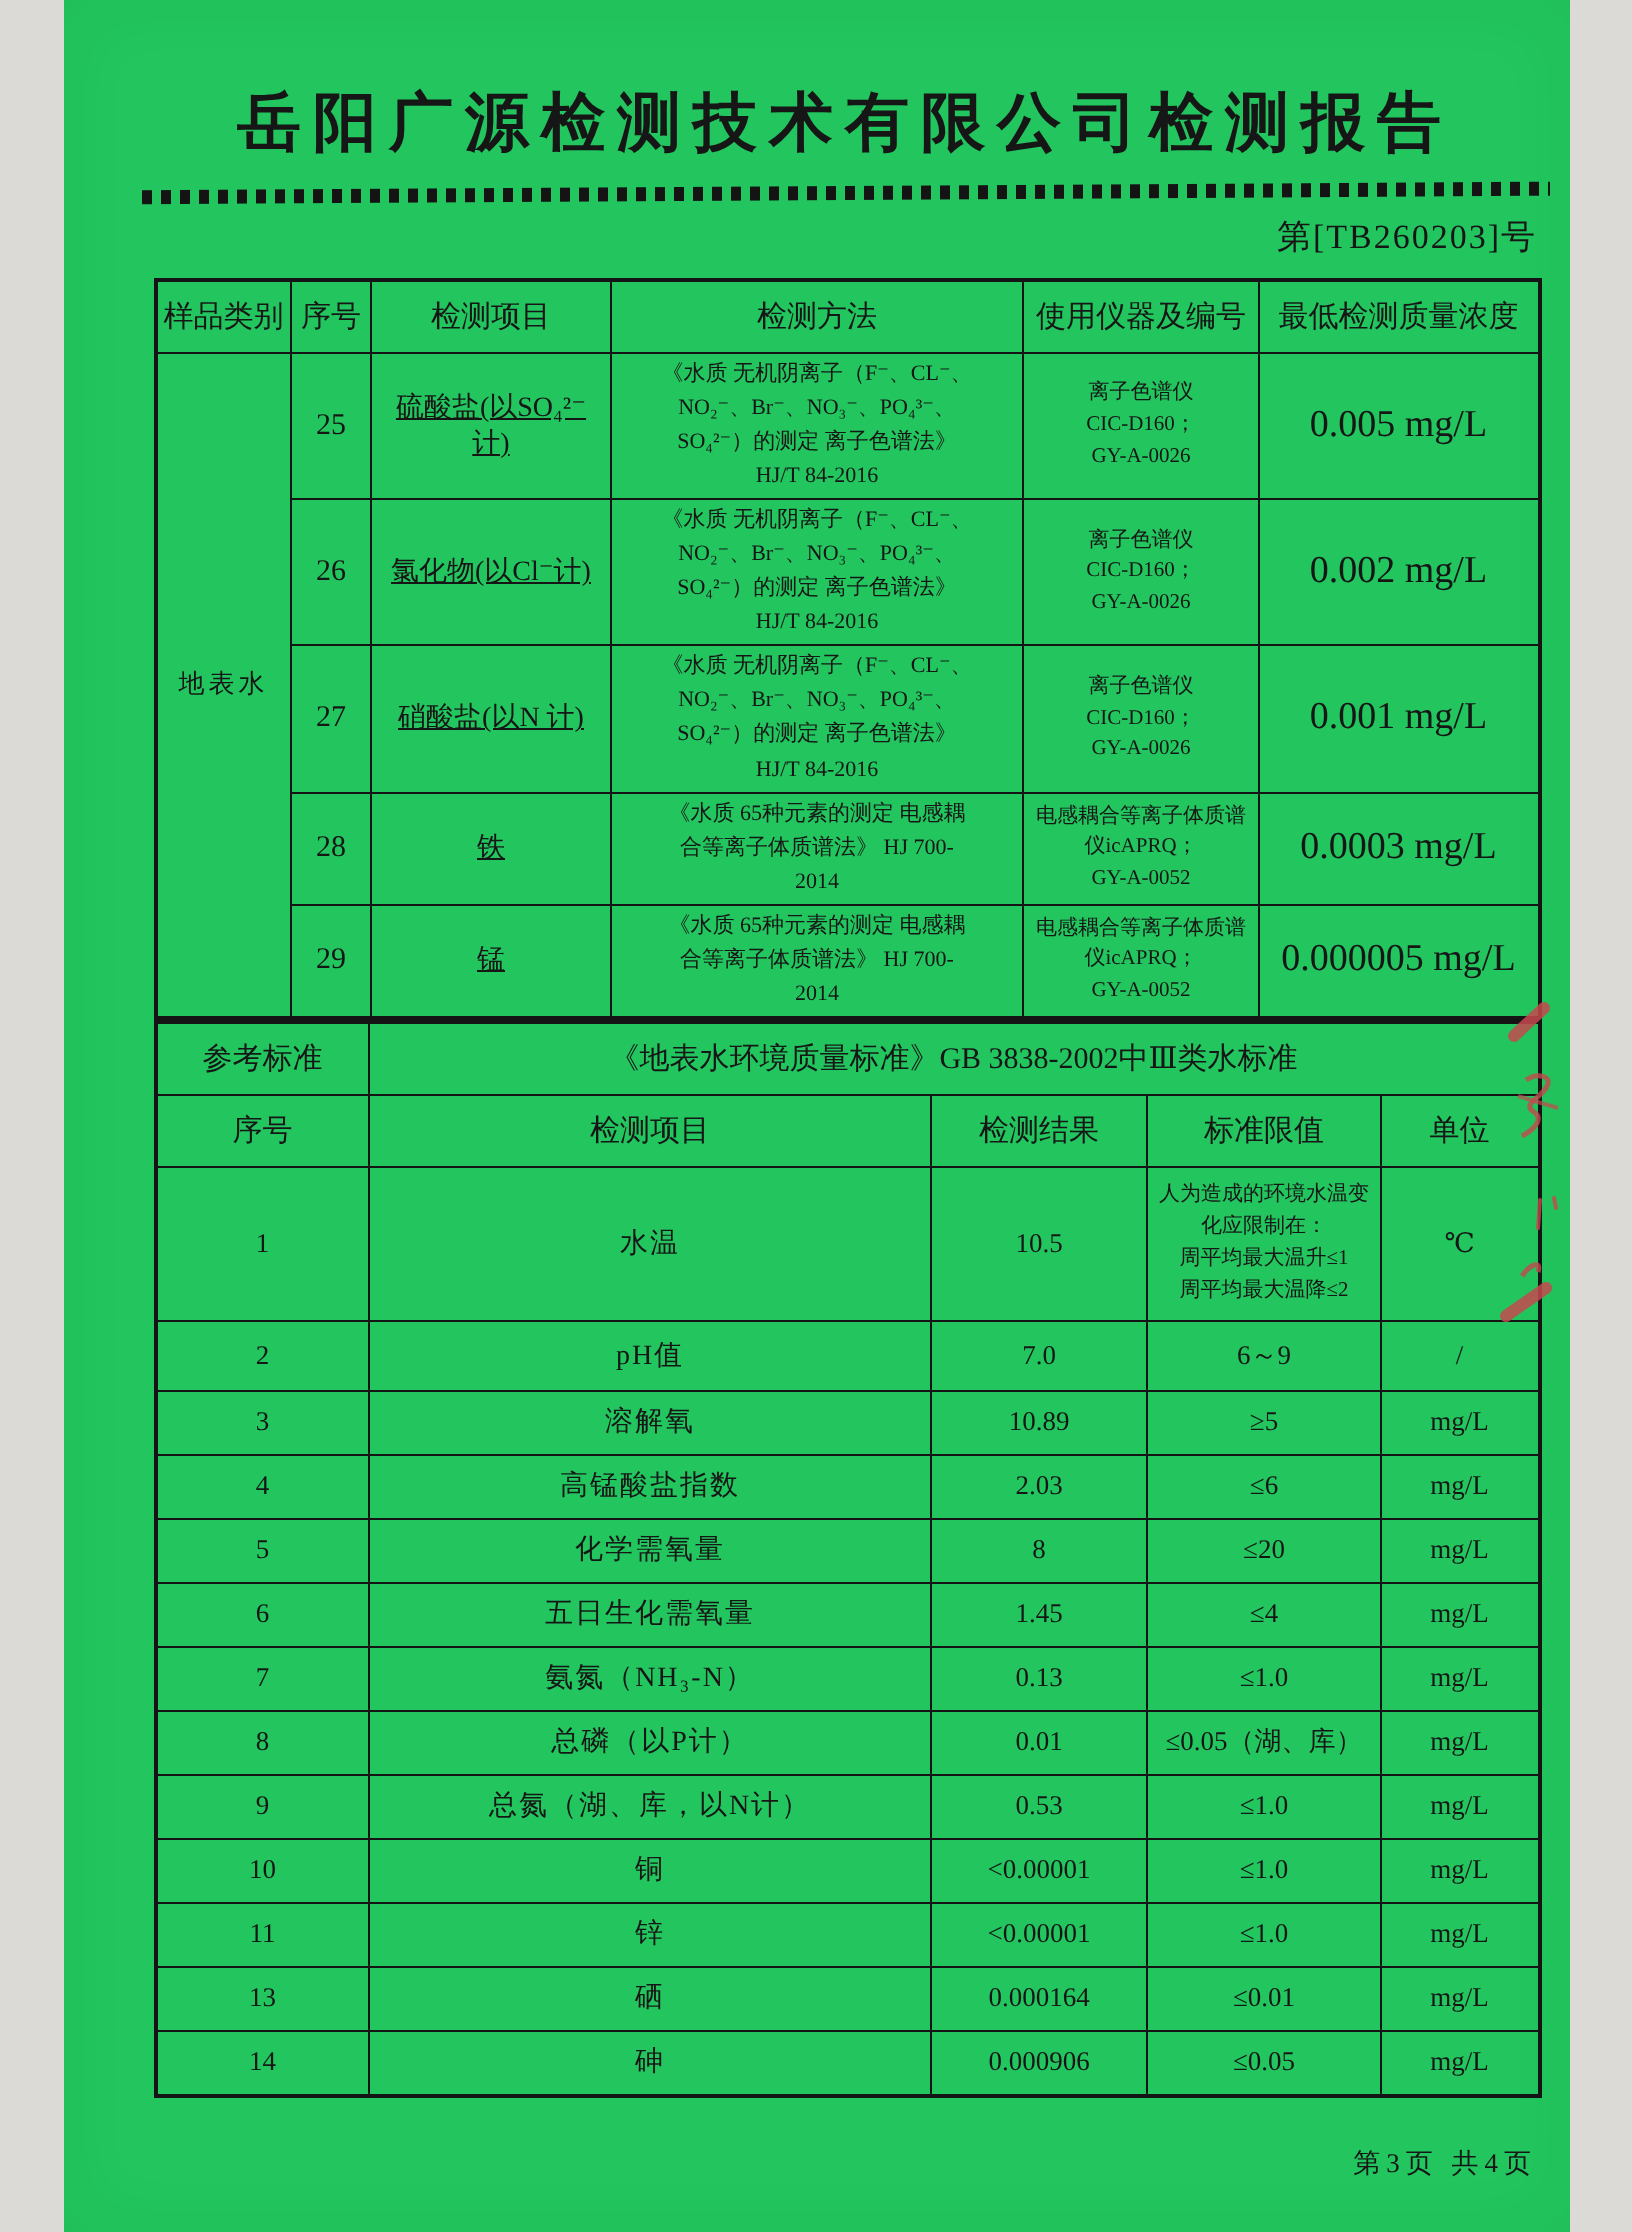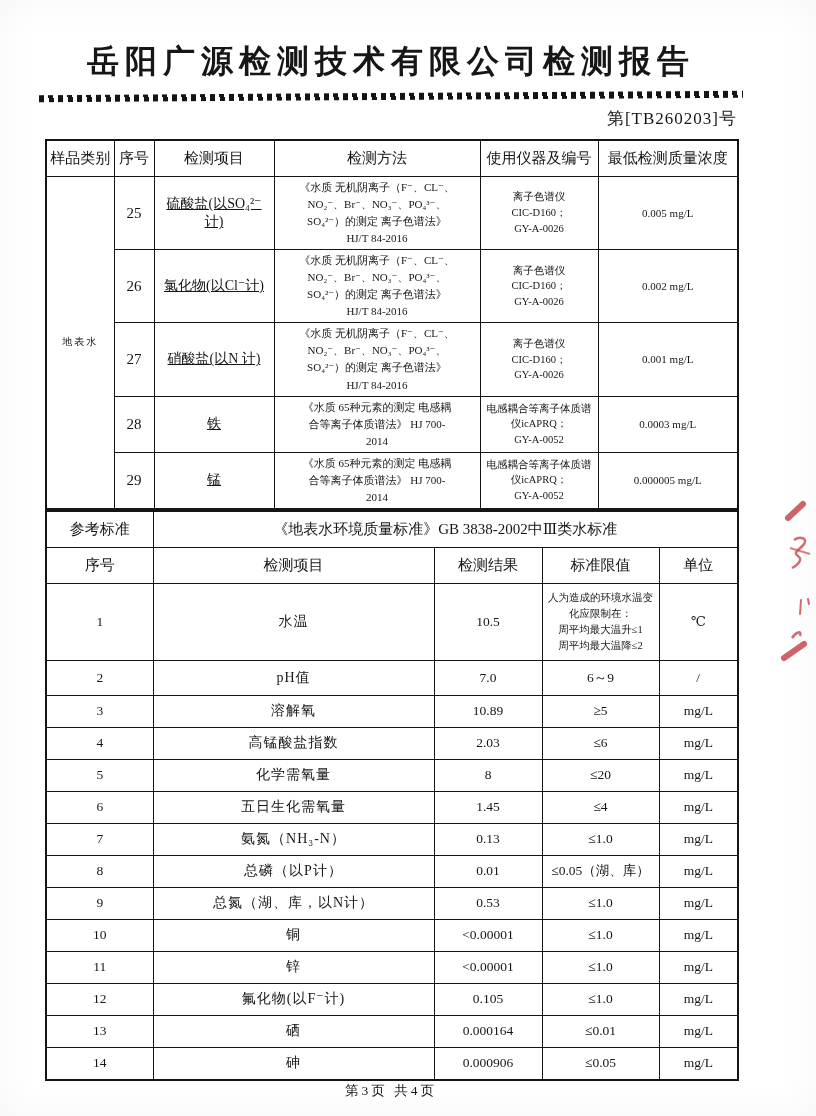--- a/index.html
+++ b/index.html
@@ -1,49 +1,49 @@
 <!DOCTYPE html>
 <html><head>
 <meta charset="utf-8">
 <style>
   html,body{margin:0;padding:0;}
   body{background:#dcdad6;font-family:"Liberation Serif","DejaVu Serif",serif;color:#161616;}
-  .page{position:relative;width:816px;height:1116px;background:#ffffff;margin:0 auto;overflow:hidden;
+  .page{position:relative;width:753px;height:1116px;background:#22c55e;margin:0 auto;overflow:hidden;
         box-shadow:inset 0 0 40px rgba(0,0,0,0.04);}
   .content{margin-left:45px;width:692px;}
   .title{padding-top:40px;text-align:center;font-size:32px;font-weight:700;letter-spacing:6px;
          font-family:"Liberation Sans","DejaVu Sans",sans-serif;white-space:nowrap;}
   .dotted{height:7px;width:704px;margin:9px auto 0;margin-left:-6px;
           background:repeating-linear-gradient(90deg,#141414 0 5px,transparent 5px 9.5px);
           transform:rotate(-0.35deg);}
   .report-no{text-align:right;font-size:17px;margin-top:7px;letter-spacing:1px;}
   table{border-collapse:collapse;table-layout:fixed;width:692px;}
   table.t1{margin-top:9px;border:2.5px solid #141414;}
   table.t2{border:2.5px solid #141414;}
   td,th{border:1.6px solid #141414;text-align:center;vertical-align:middle;padding:1px 3px;
         font-weight:normal;overflow:hidden;}
   .t1 th{font-size:15px;height:33px;}
-  .t1 .cat{font-size:10px;letter-spacing:2px;}
+  .t1 .cat{font-size:13px;letter-spacing:2px;}
   .t1 .no{font-size:15px;}
   .t1 .item{font-size:14px;text-decoration:underline;}
   .t1 .method{font-size:11px;line-height:1.55;padding:2px 24px;}
   .t1 .instr{font-size:10.5px;line-height:1.5;white-space:pre-line;}
-  .t1 .lim{font-size:11px;}
+  .t1 .lim{font-size:19px;}
   .t1 tr.r-tall td{height:50px;}
   .t1 tr.r-mid td{height:42px;}
   .sec{font-size:15px;margin:15px 0 7px 2px;letter-spacing:1px;}
   .t2 td{font-size:13.5px;}
   .t2 .hrow td{height:33px;font-size:15px;}
   .t2 .refrow td{height:33px;font-size:15px;}
   .t2 .item{font-size:14px;letter-spacing:1px;margin-left:32px;}
   .t2 .multi{white-space:pre-line;font-size:10.5px;line-height:1.5;}
   .t2 tr.std td{height:29px;}
   .t2 tr.tall td{height:74px;}
   .t2 tr.ph td{height:32px;}
-  .footer{width:692px;text-align:center;font-size:13.5px;margin-top:1px;letter-spacing:3px;}
+  .footer{width:692px;text-align:right;font-size:13.5px;margin-top:24px;letter-spacing:3px;}
   .redmarks{position:absolute;right:0;top:496px;width:46px;height:190px;pointer-events:none;}
 </style>
 </head>
 <body>
 
 <div class="page">
   <div class="content">
     <div class="title">岳阳广源检测技术有限公司检测报告</div>
     <div class="dotted"></div>
     <div class="report-no">第[TB260203]号</div>
@@ -209,27 +209,20 @@
         <td>mg/L</td>
       </tr>
       <tr class="std">
         <td>11</td>
         <td class="item">锌</td>
         <td>&lt;0.00001</td>
         <td>≤1.0</td>
         <td>mg/L</td>
       </tr>
       <tr class="std">
-        <td>12</td>
-        <td class="item">氟化物(以F⁻计)</td>
-        <td>0.105</td>
-        <td>≤1.0</td>
-        <td>mg/L</td>
-      </tr>
-      <tr class="std">
         <td>13</td>
         <td class="item">硒</td>
         <td>0.000164</td>
         <td>≤0.01</td>
         <td>mg/L</td>
       </tr>
       <tr class="std">
         <td>14</td>
         <td class="item">砷</td>
         <td>0.000906</td>

